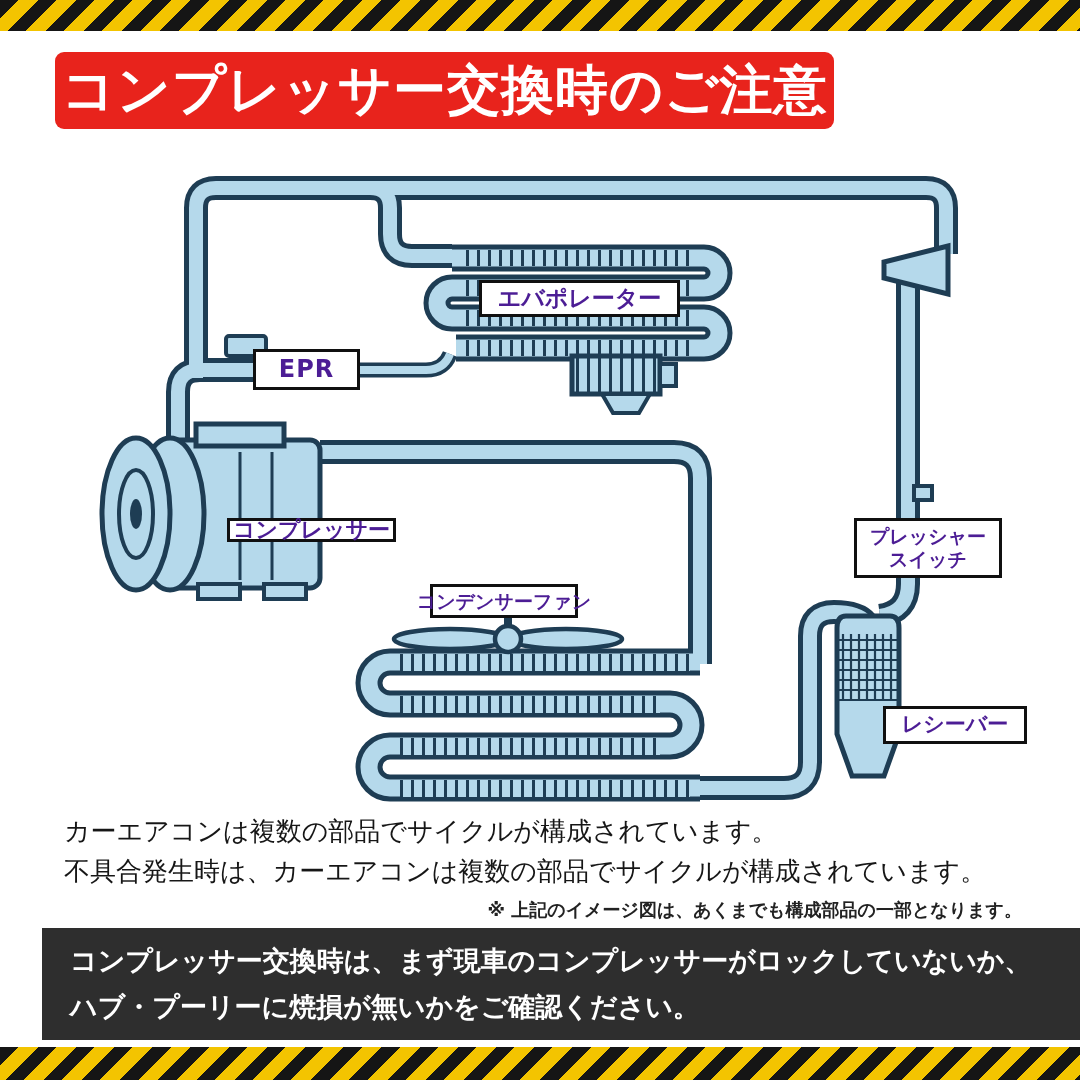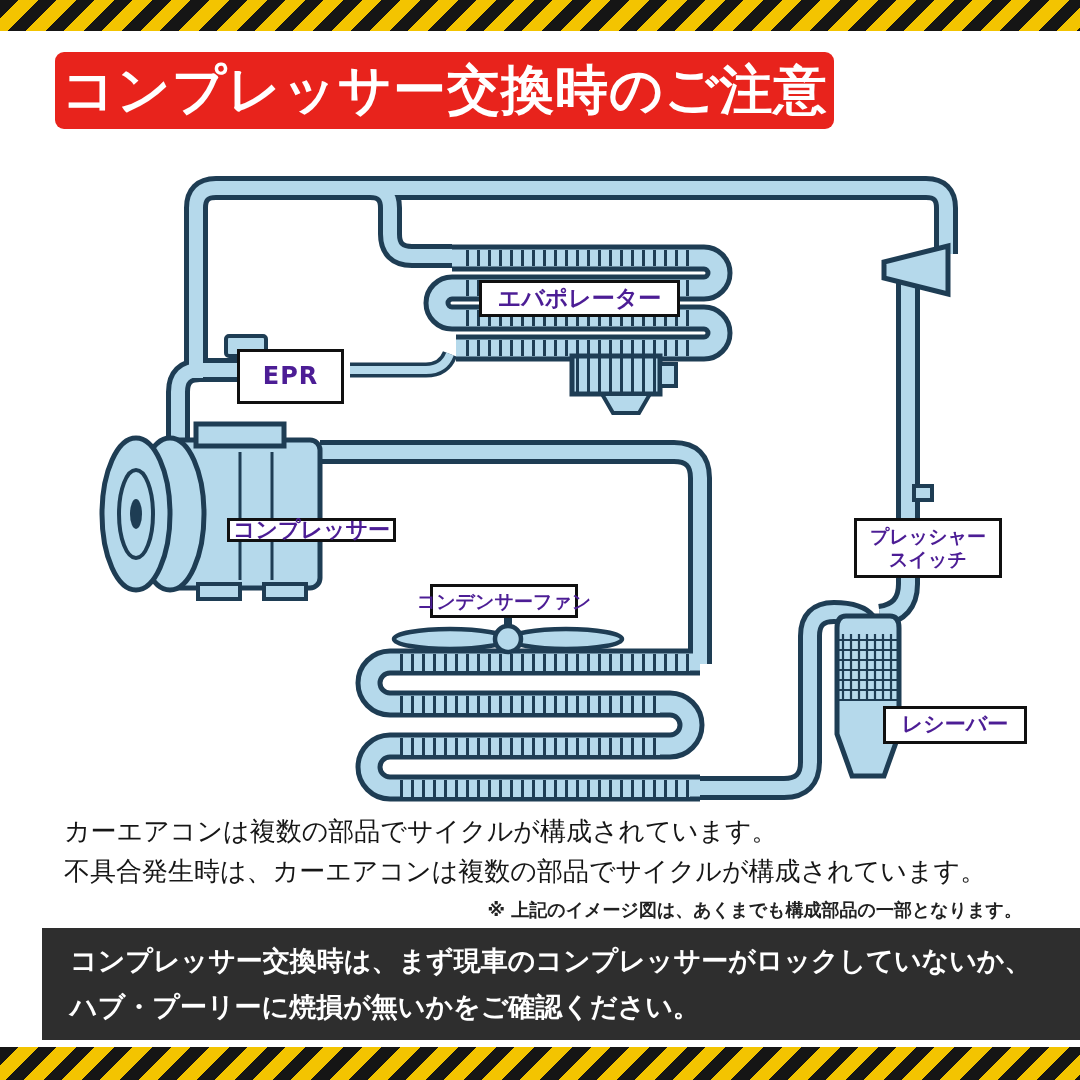--- a/index.html
+++ b/index.html
@@ -26,21 +26,21 @@
   .shapefin{fill:url(#fins);stroke:var(--pipe-outline,#1e3d54)}
   .darkfill{fill:var(--pipe-outline,#1e3d54)}
   .fin-bg{fill:var(--pipe-fill,#b5d9eb)}
   .fin-bar{fill:var(--pipe-outline,#1e3d54)}
   .finfill{fill:url(#fins)}
 
   .lbl{position:absolute;background:#fff;border:3px solid var(--label-border,#101010);
     display:flex;flex-direction:column;align-items:center;justify-content:center;
     font-weight:700;color:#4c1d95;line-height:1.2;z-index:3;white-space:nowrap}
   .lbl-evap{left:479px;top:280px;width:201px;height:37px;font-size:23px}
-  .lbl-epr{left:237px;top:349px;width:107px;height:55px;font-size:24px;letter-spacing:1px}
+  .lbl-epr{left:253px;top:349px;width:107px;height:41px;font-size:24px;letter-spacing:1px}
   .lbl-blower{left:414px;top:383px;width:153px;height:35px;font-size:21px}
   .lbl-comp{left:227px;top:518px;width:169px;height:24px;font-size:22px}
   .lbl-condfan{left:430px;top:584px;width:148px;height:34px;font-size:19px}
   .lbl-cond{left:436px;top:711px;width:184px;height:39px;font-size:23px}
   .lbl-pswitch{left:854px;top:518px;width:148px;height:60px;font-size:19px}
   .lbl-receiver{left:883px;top:706px;width:144px;height:38px;font-size:21px}
 
   .desc{position:absolute;left:64px;top:812px;font-size:26px;font-weight:400;
     color:var(--text-color,#161616);line-height:1.52;z-index:2;white-space:nowrap}
   .note{position:absolute;right:58px;top:898px;font-size:18px;font-weight:600;

